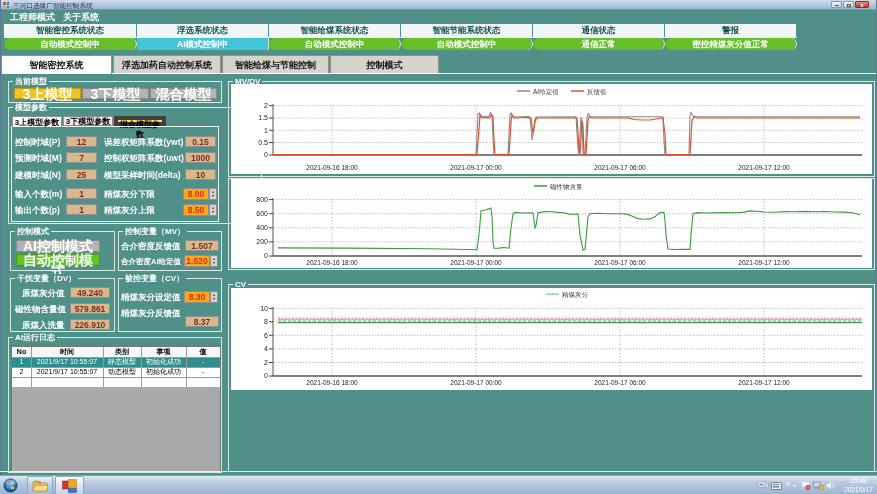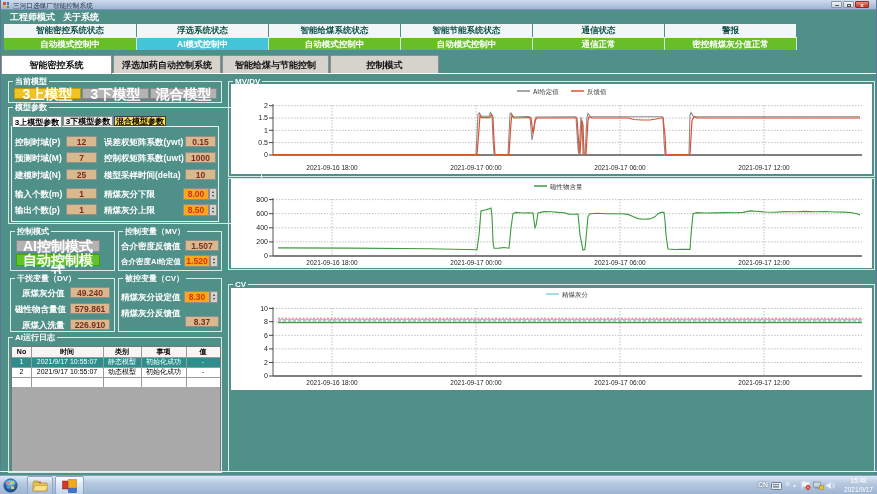--- a/index.html
+++ b/index.html
@@ -12,21 +12,21 @@
 .winbtn{top:1px;height:7px;border-radius:1px;border:1px solid #8a97a8;background:linear-gradient(#f4f6f9,#c9d2dd);}
 #btn-min{left:831px;width:11px;}
 #btn-max{left:843px;width:11px;}
 #btn-close{left:855px;width:14px;background:linear-gradient(#e89080,#c33520);border-color:#9a2a18;}
 
 #menubar{left:0;top:10px;width:877px;height:13px;background:#4f9089;color:#fff;font-weight:bold;font-size:9px;}
 #menubar span{position:absolute;top:1px;font-family:Liberation Serif, serif;}
 
 .sth{top:24px;height:13px;background:#f0f7f6;color:#0f4f4a;font-weight:bold;font-size:8.5px;text-align:center;line-height:13px;border-right:1px solid #4f9089;}
 .stv{top:38px;height:12px;color:#fff;font-weight:bold;font-size:8.5px;text-align:center;line-height:12px;border-right:1px solid #cfe4e0;}
-.green{background:#66be29;}
+.green{background:#66be29;border-radius:6px;}
 .cyan{background:#44c4d8;}
 
 .mtab{top:55px;height:18px;font-size:9px;font-weight:bold;color:#101010;text-align:center;line-height:18px;border:1px solid #8f8f8f;border-bottom:none;border-radius:2px 2px 0 0;background:#d6d3cc;}
 .mtab.act{background:#fdfefd;height:19px;z-index:2;}
 
 .grp{border:1px solid #dceae6;}
 .grp .lbl{position:absolute;top:-5px;left:4px;background:#4f9089;color:#fff;font-weight:bold;font-size:8px;padding:0 2px;line-height:9px;white-space:nowrap;}
 
 .btn{position:absolute;color:#fff;font-weight:bold;font-size:14px;text-align:center;border:1px solid #8a8a8a;}
 .graybtn{background:#b3b3b3;}
@@ -97,21 +97,21 @@
   </div>
 <div class="abs btn yellowbtn" style="left:14px;top:88px;width:67px;height:11px;line-height:10px;">3上模型</div>
 <div class="abs btn graybtn" style="left:82px;top:88px;width:67px;height:11px;line-height:10px;">3下模型</div>
 <div class="abs btn graybtn" style="left:150px;top:88px;width:67px;height:11px;line-height:10px;">混合模型</div>
 <div class="abs grp" style="left:8px;top:107px;width:254px;height:117px;">
     <span class="lbl">模型参数</span>
   </div>
 
 <div class="abs" style="left:12px;top:116px;width:50px;height:11px;background:#fdfefd;border:1px solid #8f8f8f;border-bottom:none;font-size:8px;font-weight:bold;text-align:center;line-height:11px;z-index:2;">3上模型参数</div>
 <div class="abs" style="left:63px;top:116px;width:50px;height:10px;background:#f0efeb;border:1px solid #8f8f8f;font-size:8px;font-weight:bold;text-align:center;line-height:10px;">3下模型参数</div>
-<div class="abs" style="left:114px;top:116px;width:52px;height:10px;background:#fde047;border:1px solid #404040;font-size:8px;font-weight:bold;text-align:center;line-height:10px;">混合模型参数</div>
+<div class="abs" style="left:114px;top:116px;width:52px;height:10px;background:#fde047;border:4px solid #404040;font-size:8px;font-weight:bold;text-align:center;line-height:10px;">混合模型参数</div>
 <div class="abs" style="left:11px;top:126px;width:208px;height:96px;border:1px solid #e8f2ef;"></div>
 
 <div class="flabel" style="left:15px;top:137px;">控制时域(P)</div>
 <div class="tan" style="left:66px;top:136px;width:31px;height:11px;line-height:10px;">12</div>
 <div class="flabel" style="left:104px;top:137px;">误差权矩阵系数(ywt)</div>
 <div class="tan" style="left:185px;top:136px;width:31px;height:11px;line-height:10px;">0.15</div>
 <div class="flabel" style="left:15px;top:153px;">预测时域(M)</div>
 <div class="tan" style="left:66px;top:152px;width:31px;height:11px;line-height:10px;">7</div>
 <div class="flabel" style="left:104px;top:153px;">控制权矩阵系数(uwt)</div>
 <div class="tan" style="left:185px;top:152px;width:31px;height:11px;line-height:10px;">1000</div>

